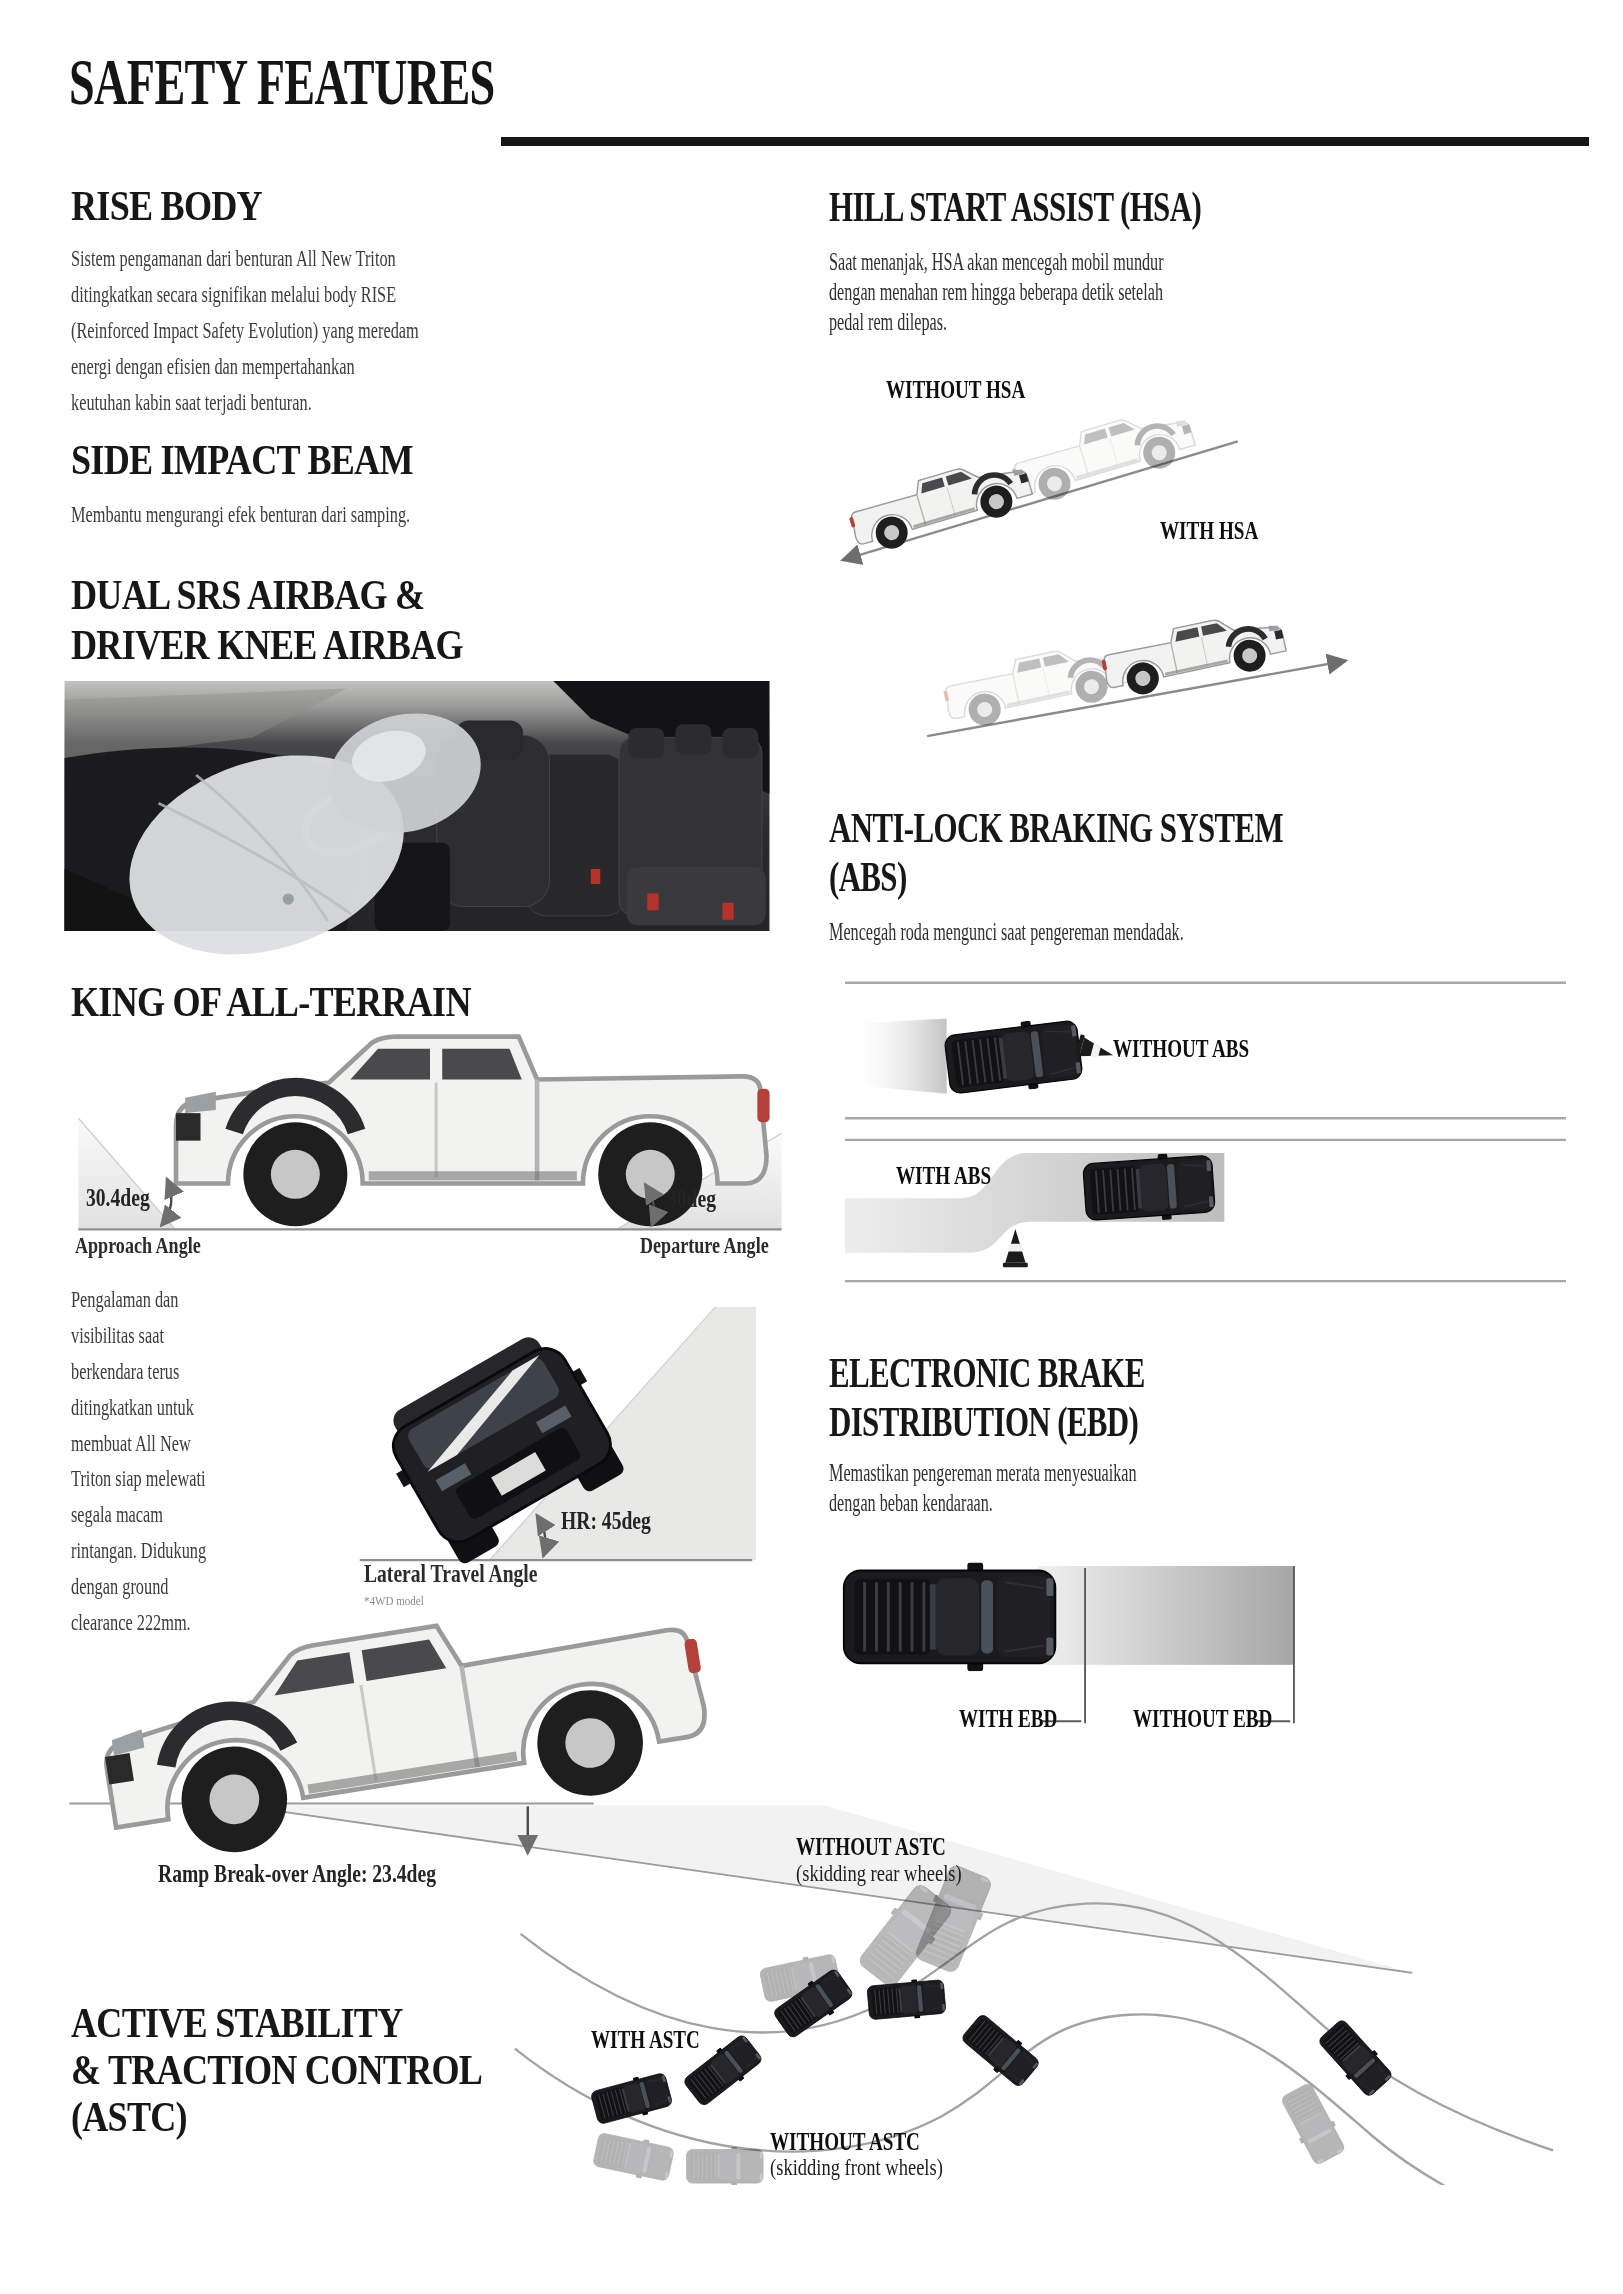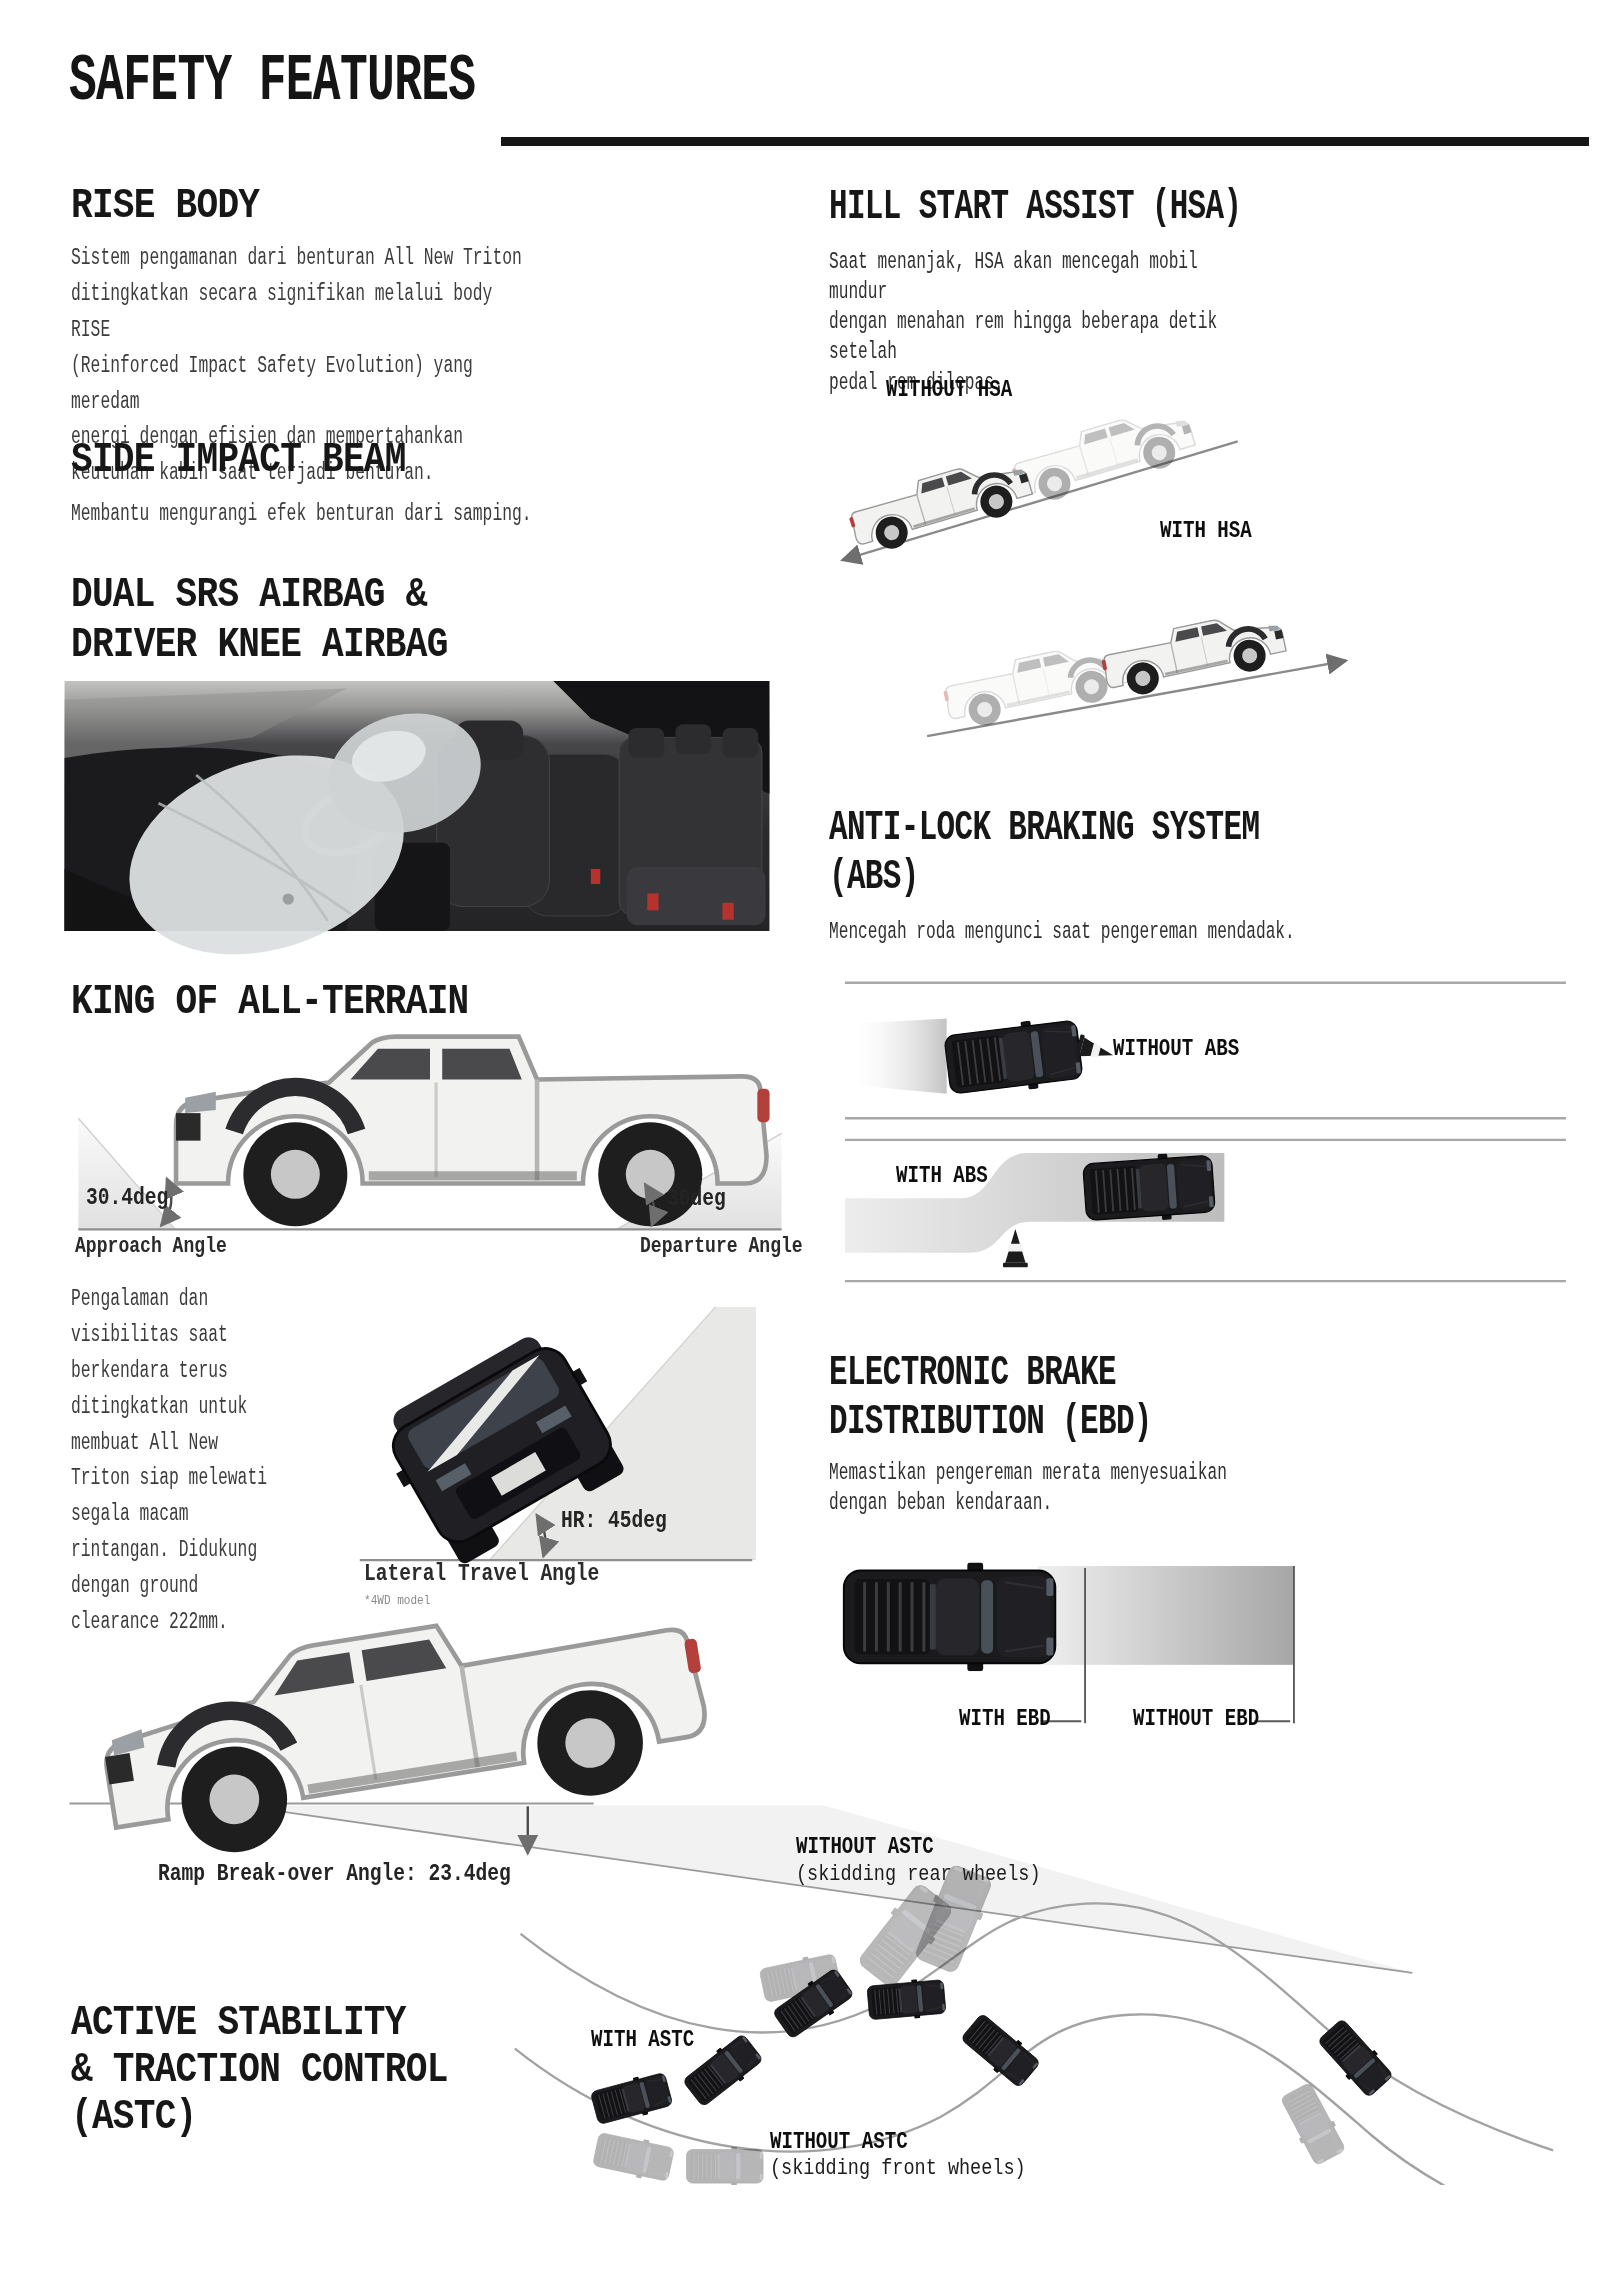--- a/index.html
+++ b/index.html
@@ -1,17 +1,17 @@
 <!DOCTYPE html>
 <html style="font-size:15px"><head>
 <meta charset="utf-8">
 <style>
   html,body{margin:0;padding:0;background:#fff}
   .page{position:relative;width:1623px;height:2185px;background:#ffffff;overflow:hidden;
-        font-family:Liberation Mono, monospace;color:#111}
+        font-family:Liberation Serif, serif;color:#111}
   .abs{position:absolute;transform-origin:left top;white-space:pre-line}
   .h1{font-size:66px;font-weight:800;letter-spacing:-0.9px;transform:scaleX(.70);color:#151515;line-height:1}
   .rule{position:absolute;background:#161616}
   .sh{font-size:43px;font-weight:800;letter-spacing:-0.9px;transform:scaleX(.84);color:#171717;line-height:1}
   .shr{font-size:43px;font-weight:800;letter-spacing:-0.9px;transform:scaleX(.72);color:#171717;line-height:1}
   .bodyl{font-size:23px;line-height:1.56;color:#3c3c3c;transform:scaleX(.71);letter-spacing:0}
   .bodyr{font-size:24.5px;line-height:1.23;color:#303030;transform:scaleX(.66)}
   .dl{font-size:24.5px;font-weight:800;transform:scaleX(.78);color:#0e0e0e;line-height:1.1}
   .ds{font-size:22.6px;font-weight:400;transform:scaleX(.82);color:#1c1c1c;line-height:1.1}
   .al{font-size:22.6px;font-weight:700;transform:scaleX(.80);color:#2b2b2b;line-height:1.1}

